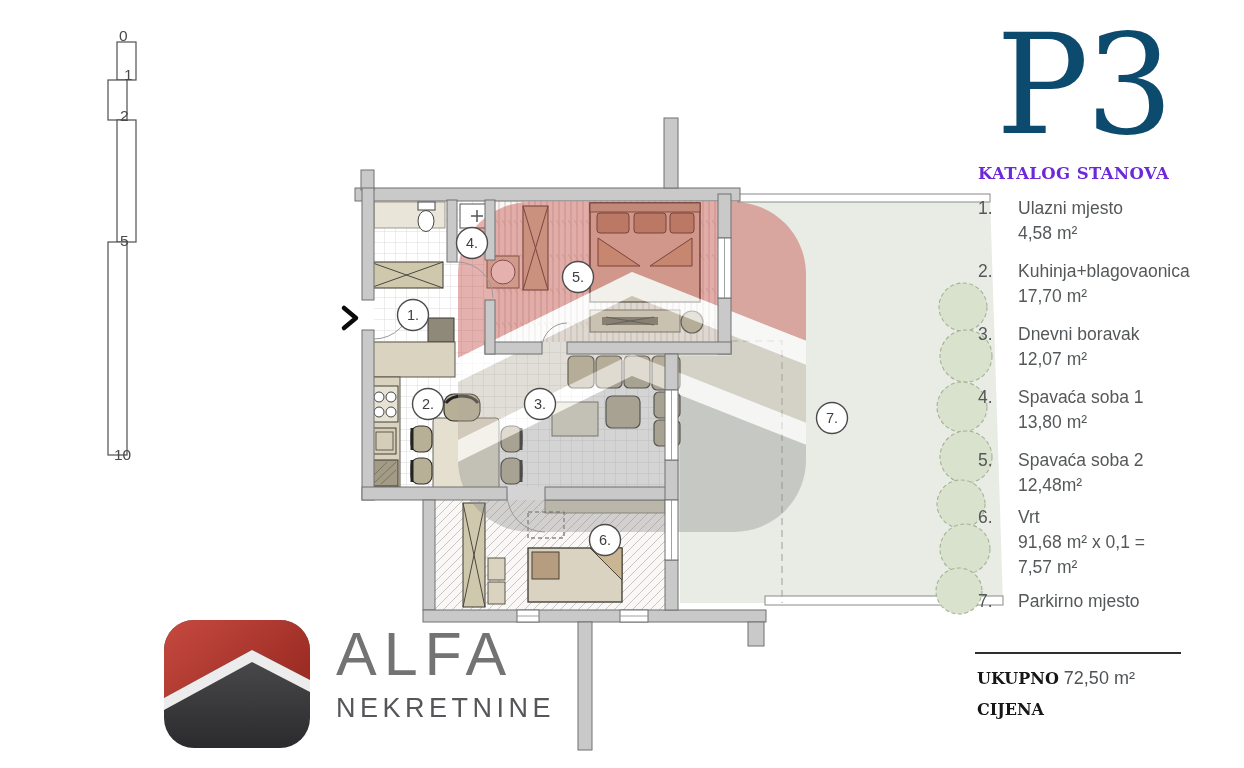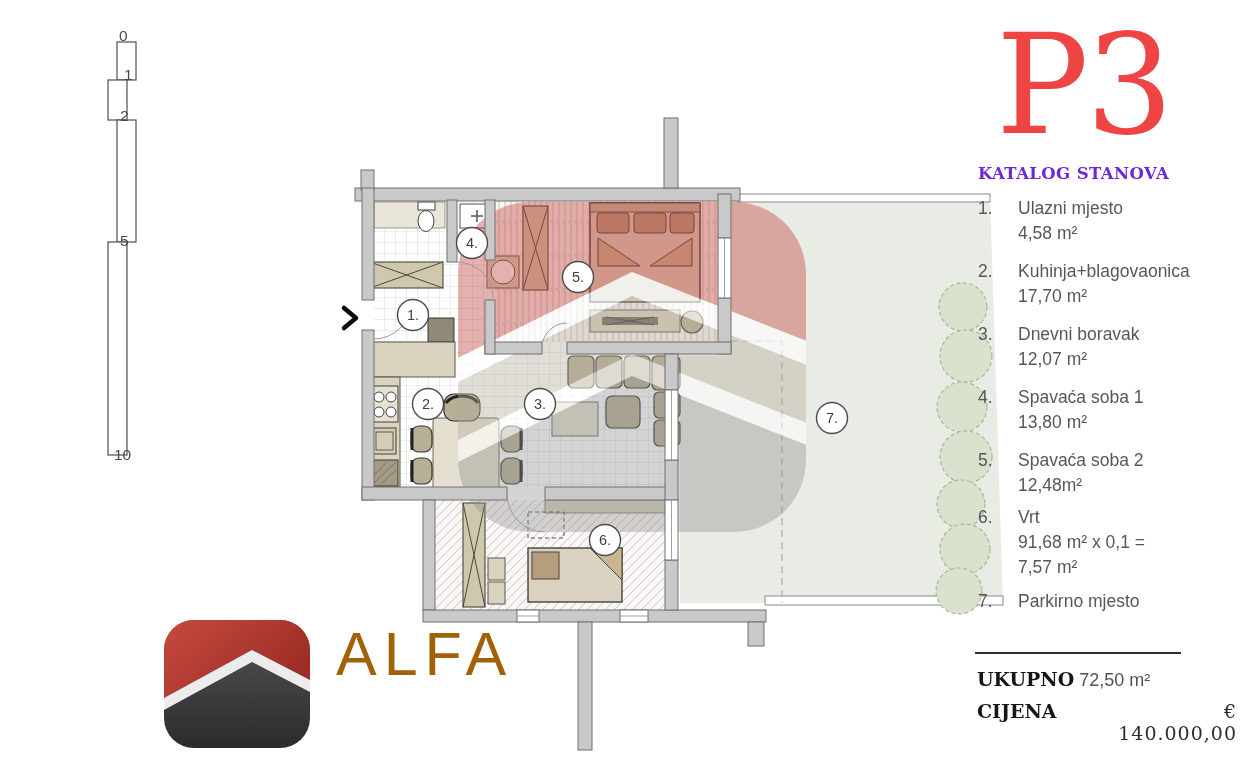--- a/index.html
+++ b/index.html
@@ -2,38 +2,38 @@
 <html><head>
 <meta charset="utf-8">
 <style>
   html,body{margin:0;padding:0;background:#ffffff;}
   .canvas{position:relative;width:1244px;height:768px;background:#fff;overflow:hidden;
           font-family:"Liberation Sans",sans-serif;}
 
   
   .unit-title{position:absolute;left:996px;top:14px;width:230px;
               font-family:"DejaVu Serif",serif;font-size:138px;line-height:1.05;
-              color:#ef4444;letter-spacing:-3px;}
+              color:#0c4a6e;letter-spacing:-3px;}
   .catalog-heading{position:absolute;left:978px;top:164px;
               font-family:"DejaVu Serif",serif;font-weight:bold;font-size:16.5px;
               letter-spacing:.4px;color:#6d28d9;}
   .room-item{position:absolute;left:978px;width:262px;display:flex;
               font-size:17.5px;color:#55585a;line-height:25px;}
   .room-item .num{width:40px;flex:none;}
   .sep-line{position:absolute;left:975px;top:652px;width:206px;height:2px;background:#2e2e2e;}
   .sum-row{position:absolute;left:977px;width:260px;display:flex;align-items:baseline;}
-  .sum-label{font-family:"DejaVu Serif",serif;font-weight:bold;font-size:19px;color:#161616;}
+  .sum-label{font-family:"DejaVu Serif",serif;font-weight:bold;font-size:16px;color:#161616;}
   .total-value{font-family:"Liberation Sans",sans-serif;font-size:18px;color:#505356;margin-left:5px;}
   .price-value{font-family:"DejaVu Serif",serif;font-size:19px;color:#2d2d2d;
                letter-spacing:1px;margin-left:42px;}
 
   
   .logo-wrap{position:absolute;left:162px;top:618px;display:flex;}
   .logo-text{margin-left:24px;padding-top:6px;}
-  .logo-name{font-size:61px;line-height:1;letter-spacing:7px;color:#a16207;}
+  .logo-name{font-size:61px;line-height:1;letter-spacing:7px;color:#737373;}
   .logo-sub{font-size:27px;letter-spacing:4.5px;color:#55555a;margin-top:8px;}
 
   
   .wall{fill:#c9c9c9;stroke:#707070;stroke-width:1;}
   .win{fill:#ffffff;stroke:#707070;stroke-width:1;}
   .winline{stroke:#8a8a8a;stroke-width:.8;}
   .furn{fill:#b8af97;stroke:#35322c;stroke-width:1.2;}
   .cab{fill:#d9d3bf;stroke:#5a564c;stroke-width:1;}
   .lite{fill:#e4dfcf;stroke:#6b675c;stroke-width:1;}
   .ward{fill:#cfc8ad;stroke:#4c483e;stroke-width:1.1;}
@@ -295,20 +295,21 @@
           </clipPath>
       </defs>
       <g clip-path="url(#lgClip)">
         <rect x="2" y="2" width="146" height="128" fill="url(#lgGray)"></rect>
         <polygon points="2,2 148,2 148,62 90,32 2,80" fill="url(#lgRed)"></polygon>
         <polygon points="2,80 90,32 148,62 148,74 90,44 2,92" fill="#ececec"></polygon>
       </g>
     </svg>
     <div class="logo-text">
       <div class="logo-name">ALFA</div>
+      <div class="logo-sub">NEKRETNINE</div>
     </div>
   </div>
 
   <div class="unit-title">P3</div>
   <div class="catalog-heading">KATALOG STANOVA</div>
 
   <div class="room-item" style="top:196px;">
     <span class="num">1.</span>
     <span><span>Ulazni mjesto</span><br>
           <span>4,58 m²</span></span>
@@ -346,16 +347,15 @@
   </div>
 
   <div class="sep-line"></div>
 
   <div class="sum-row" style="top:668px;">
     <span class="sum-label">UKUPNO</span>
     <span class="total-value">72,50 m²</span>
   </div>
   <div class="sum-row" style="top:700px;text-align:right;">
     <span class="sum-label">CIJENA</span>
-    <span class="price-value">€ 140.000,00</span>
   </div>
 
 </div>
 
 </body></html>

